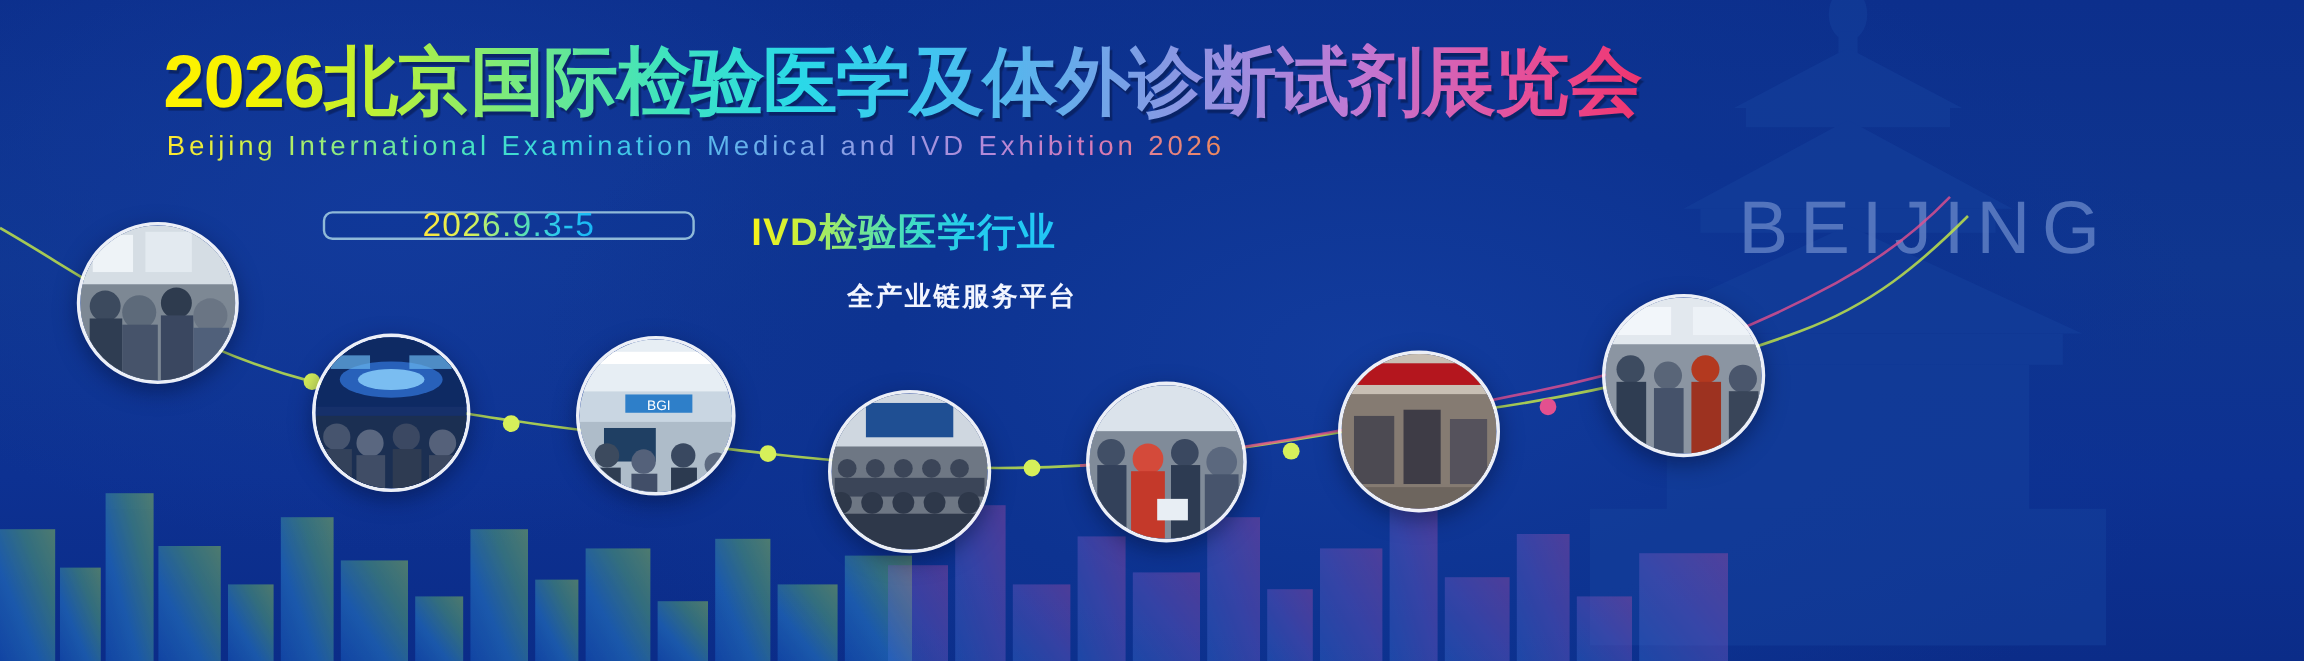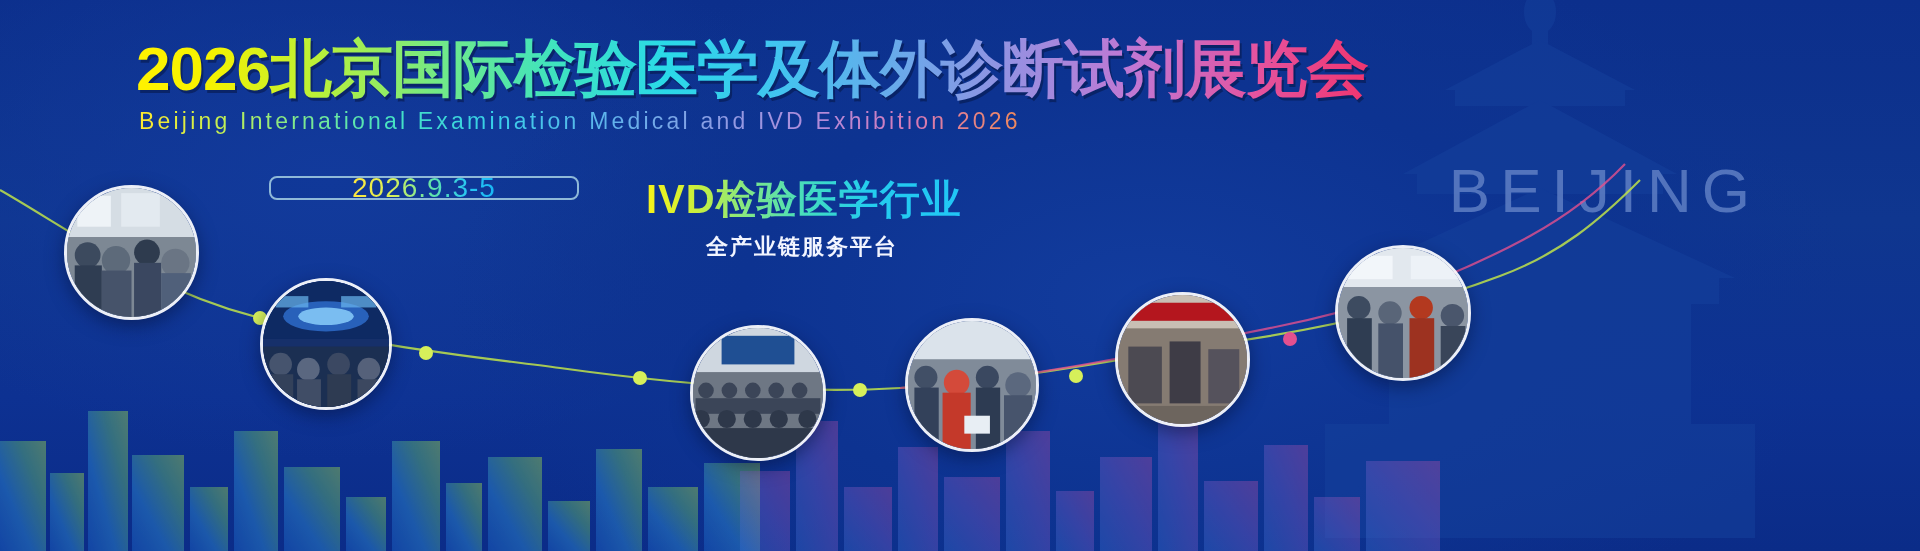--- a/index.html
+++ b/index.html
@@ -64,22 +64,22 @@
   }
   .date-pill .txt{
     font-size:28px; font-weight:500; letter-spacing:1px; white-space:nowrap;
     background-image:linear-gradient(90deg,#ffe73b 0%,#d7f05a 28%,#63e5a8 55%,#28c8f2 80%,#18b6f5 100%);
     -webkit-background-clip:text; background-clip:text; color:transparent;
     -webkit-text-fill-color:transparent;
   }
 
   
   .slogan{
-    position:absolute; left:646px; top:172px;
-    font-size:40px; font-weight:800; letter-spacing:1px; white-space:nowrap;
+    position:absolute; left:626px; top:172px;
+    font-size:32px; font-weight:800; letter-spacing:1px; white-space:nowrap;
     background-image:linear-gradient(90deg,#f7f319 0%,#c9ef3d 16%,#7ae68d 34%,#41dcc2 52%,#24cdee 70%,#21c6f6 100%);
     -webkit-background-clip:text; background-clip:text; color:transparent;
     -webkit-text-fill-color:transparent;
   }
   .slogan-sub{
     position:absolute; left:706px; top:232px;
     font-size:22px; font-weight:700; letter-spacing:2px; color:#f2f5ff; white-space:nowrap;
   }
 
   
@@ -229,20 +229,40 @@
         <circle cx="36" cy="70" r="9" fill="#5a6780"></circle>
           <rect x="27" y="78" width="19" height="22" fill="#404d66"></rect>
         <circle cx="60" cy="66" r="9" fill="#3b4862"></circle>
           <rect x="51" y="74" width="19" height="26" fill="#2e3b52"></rect>
         <circle cx="84" cy="70" r="9" fill="#55617a"></circle>
           <rect x="75" y="78" width="20" height="22" fill="#3c4860"></rect>
       </svg>
     </div>
   </div>
 
+  <div class="bubble" style="left:480px; top:280px; width:133px; height:133px;">
+    <div class="ph">
+      <svg viewBox="0 0 100 100" preserveAspectRatio="none" aria-hidden="true">
+        <rect width="100" height="100" fill="#c9d6e2"></rect>
+        <rect y="0" width="100" height="34" fill="#e7eef4"></rect>
+        <rect x="6" y="8" width="88" height="8" fill="#ffffff"></rect>
+        <rect x="30" y="36" width="44" height="12" fill="#2e7fc9"></rect>
+        <text x="52" y="46" font-size="9" fill="#ffffff" text-anchor="middle" font-family="sans-serif">BGI</text>
+        <rect y="54" width="100" height="46" fill="#aebcc9"></rect>
+        <rect x="16" y="58" width="34" height="22" fill="#1f3f63"></rect>
+        <circle cx="18" cy="76" r="8" fill="#3c4a5e"></circle>
+          <rect x="10" y="84" width="17" height="16" fill="#2f3d52"></rect>
+        <circle cx="42" cy="80" r="8" fill="#54617a"></circle>
+          <rect x="34" y="88" width="17" height="12" fill="#414e68"></rect>
+        <circle cx="68" cy="76" r="8" fill="#394860"></circle>
+          <rect x="60" y="84" width="17" height="16" fill="#2c3a50"></rect>
+        <circle cx="90" cy="82" r="8" fill="#5d6a80"></circle>
+      </svg>
+    </div>
+  </div>
 
   <div class="bubble" style="left:690px; top:325px; width:136px; height:136px;">
     <div class="ph">
       <svg viewBox="0 0 100 100" preserveAspectRatio="none" aria-hidden="true">
         <rect width="100" height="100" fill="#8e96a2"></rect>
         <rect y="0" width="100" height="34" fill="#cfd7e0"></rect>
         <rect x="22" y="6" width="56" height="22" fill="#1f4f93"></rect>
         <rect y="34" width="100" height="66" fill="#6e7784"></rect>
         <g fill="#3b4558">
           <circle cx="10" cy="48" r="6"></circle>

